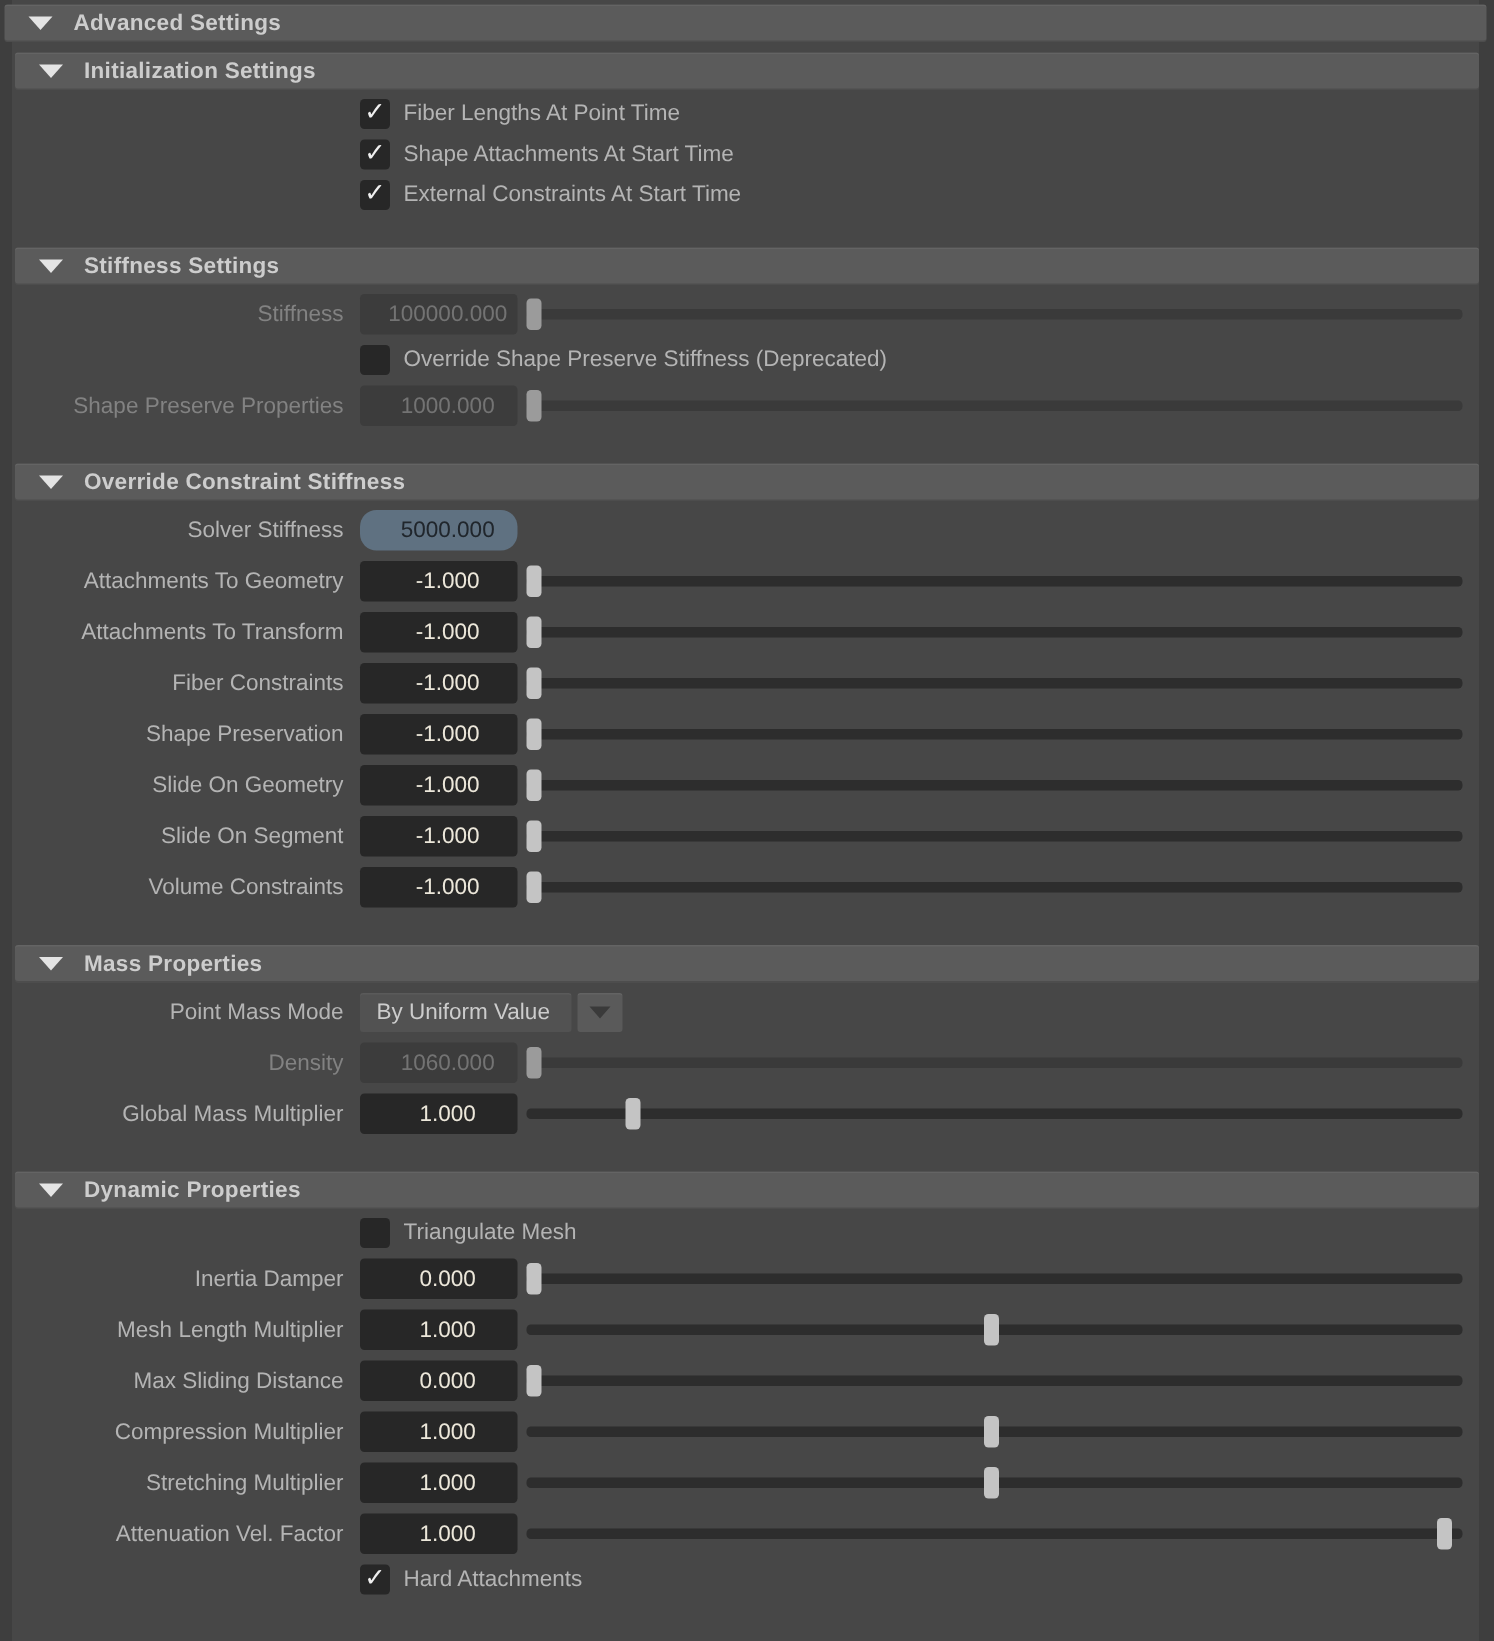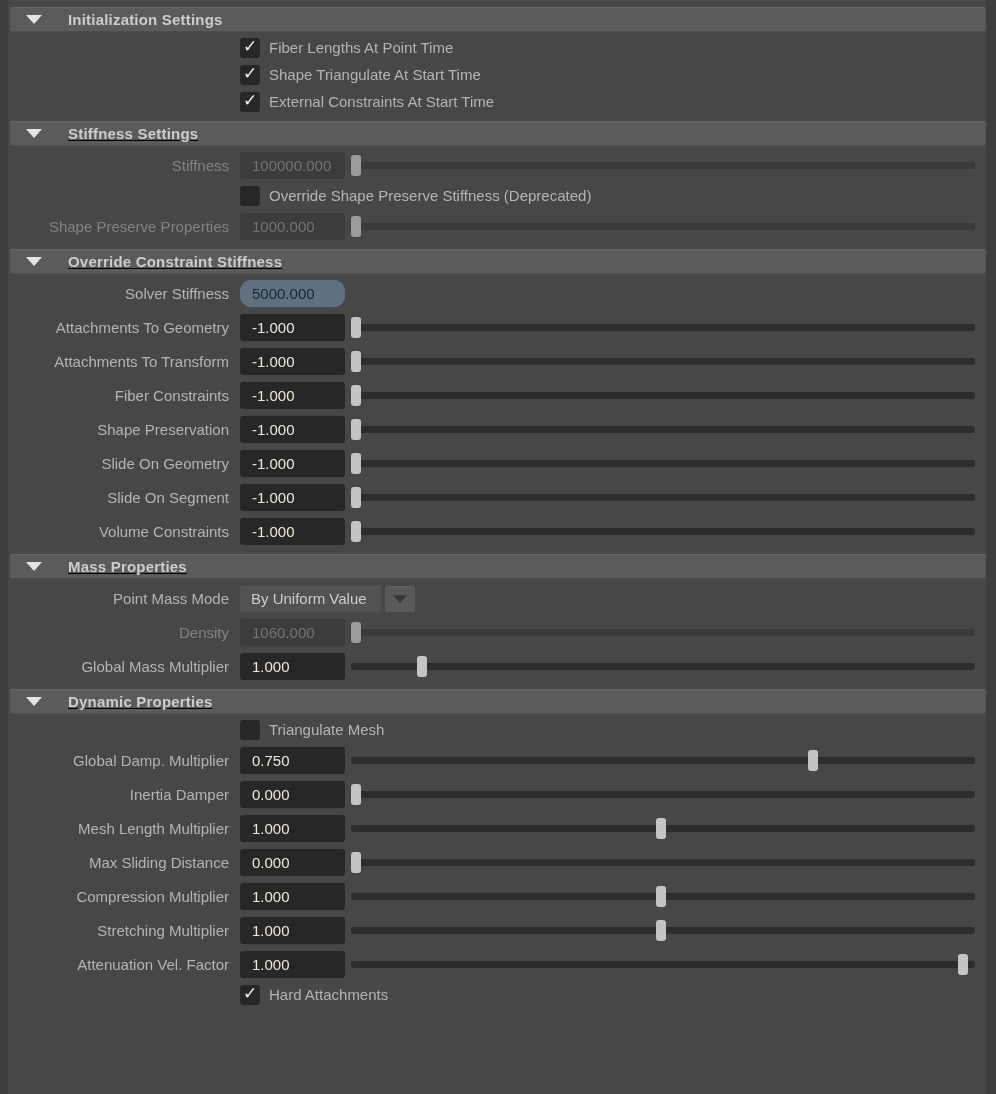--- a/index.html
+++ b/index.html
@@ -7,33 +7,33 @@
     font-family:"Liberation Sans","DejaVu Sans",sans-serif;}
   #panel{position:absolute;left:8px;right:10px;top:0;bottom:0;background:var(--panel-bg,#474747);}
 
   .header{height:25px;display:flex;align-items:center;background:var(--header-bg,#5b5b5b);
     border-radius:2px;box-shadow:inset 0 1px 0 rgba(255,255,255,.06), inset 0 -1px 0 rgba(0,0,0,.15);
     cursor:pointer;}
   .header .tri{width:0;height:0;border-left:8px solid transparent;border-right:8px solid transparent;
     border-top:9px solid #e4e4e4;margin:0 14px 0 16px;}
   .header .htext{color:var(--header-text,#cdcdcd);font-weight:bold;font-size:15px;letter-spacing:.2px;}
   .header.indent0{margin:3px -5px 0 -5px;}
-  .header.indent1{margin:7px 0 0 2px;gap:12px;}
-  .header.gap8{margin-top:8px;text-decoration:underline;}
+  .header.indent1{margin:7px 0 0 2px;}
+  .header.gap8{margin-top:24px;}
 
   .row{display:flex;align-items:center;height:29px;margin:5px 11px 0 2px;}
   .row.cb{height:23px;margin-top:4px;}
   .lbl{width:219px;text-align:right;color:var(--label-text,#b4b4b4);font-size:15px;flex:none;
     white-space:nowrap;overflow:hidden;}
   .lbl.disabled{color:var(--label-disabled,#828282);}
   .spacer{width:219px;flex:none;}
 
   .fld{width:93px;height:27px;flex:none;margin-left:11px;padding-left:12px;
     background:var(--field-bg,#272727);color:var(--field-text,#ece7da);
-    font-size:15px;line-height:27px;border-radius:3px;cursor:text;}
+    font-size:15px;line-height:27px;border-radius:3px;cursor:text;text-align:center;}
   .fld.disabled{background:var(--field-dis-bg,#3c3c3c);color:var(--field-dis-text,#737373);}
   .fld.selected{background:var(--field-sel-bg,#5f7181);color:var(--field-sel-text,#20262c);border-radius:11px;}
 
   .slider{position:relative;flex:1;height:29px;margin-left:6px;cursor:pointer;}
   .slider .track{position:absolute;left:0;right:0;top:11px;height:7px;border-radius:3px;
     background:var(--track,#2d2d2d);}
   .slider.disabled .track{background:var(--track-dis,#3a3a3a);}
   .slider .handle{position:absolute;top:4px;width:10px;height:21px;border-radius:3px;
     background:var(--handle,#c4c4c4);}
   .slider.disabled .handle{background:var(--handle-dis,#9b9b9b);}
@@ -52,37 +52,41 @@
   .dropbtn{width:30px;height:26px;flex:none;margin-left:4px;border-radius:2px;
     background:var(--dd-btn-bg,#5a5a5a);display:flex;align-items:center;justify-content:center;
     cursor:pointer;box-shadow:inset 0 1px 0 rgba(255,255,255,.06);}
   .dropbtn .tri-dark{width:0;height:0;border-left:7px solid transparent;border-right:7px solid transparent;
     border-top:8px solid var(--dd-arrow,#3a3a3a);}
 </style>
 </head>
 <body>
 
 <div id="panel">
+    <div class="header indent0">
+      <span class="tri"></span>
+      <span class="htext">Advanced Settings</span>
+    </div>
     <div class="header indent1">
       <span class="tri"></span>
       <span class="htext">Initialization Settings</span>
     </div>
     <div class="row cb">
       <span class="spacer"></span>
       <div class="checkbox checked">
         <span class="mark">✓</span>
       </div>
       <span class="cblabel">Fiber Lengths At Point Time</span>
     </div>
     <div class="row cb">
       <span class="spacer"></span>
       <div class="checkbox checked">
         <span class="mark">✓</span>
       </div>
-      <span class="cblabel">Shape Triangulate At Start Time</span>
+      <span class="cblabel">Shape Attachments At Start Time</span>
     </div>
     <div class="row cb">
       <span class="spacer"></span>
       <div class="checkbox checked">
         <span class="mark">✓</span>
       </div>
       <span class="cblabel">External Constraints At Start Time</span>
     </div>
     <div class="header indent1 gap8">
       <span class="tri"></span>
@@ -203,28 +207,20 @@
     <div class="header indent1 gap8">
       <span class="tri"></span>
       <span class="htext">Dynamic Properties</span>
     </div>
     <div class="row cb">
       <span class="spacer"></span>
       <div class="checkbox"></div>
       <span class="cblabel">Triangulate Mesh</span>
     </div>
     <div class="row">
-      <label class="lbl">Global Damp. Multiplier</label>
-      <div class="fld">0.750</div>
-      <div class="slider">
-        <div class="track"></div>
-        <div class="handle" style="left: calc(74.4% - 7.44px);"></div>
-      </div>
-    </div>
-    <div class="row">
       <label class="lbl">Inertia Damper</label>
       <div class="fld">0.000</div>
       <div class="slider">
         <div class="track"></div>
         <div class="handle" style="left: calc(0% + 0px);"></div>
       </div>
     </div>
     <div class="row">
       <label class="lbl">Mesh Length Multiplier</label>
       <div class="fld">1.000</div>

